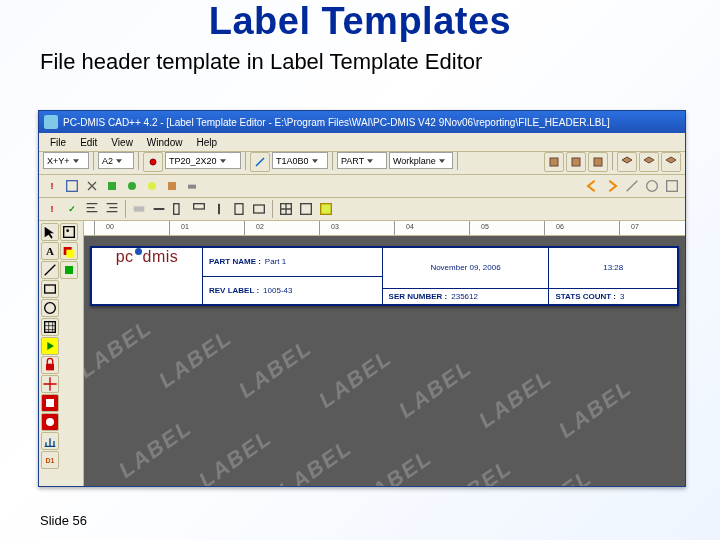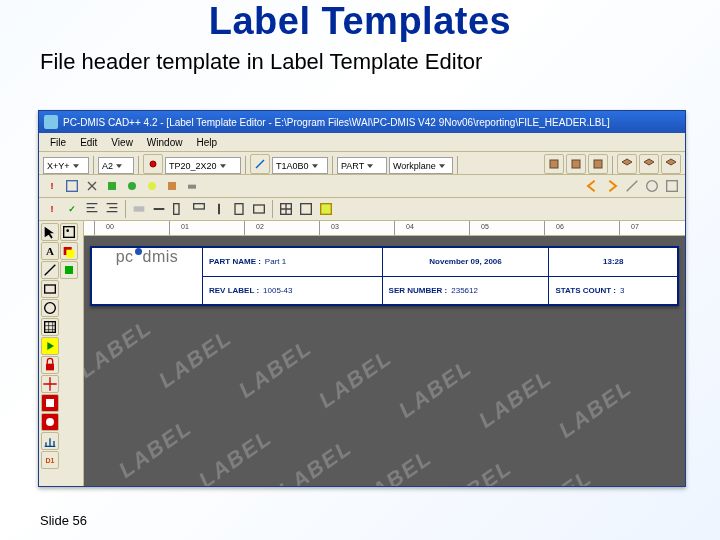--- a/index.html
+++ b/index.html
@@ -5,46 +5,46 @@
 html,body{margin:0;padding:0;width:720px;height:540px;font-family:Arial,Helvetica,sans-serif;background:#fff;overflow:hidden}
 .slide{position:relative;width:720px;height:540px;background:linear-gradient(135deg,#f8fbff 0%,#ffffff 40%,#eef5ff 100%)}
 .title{color:#002a99;font-size:38px;font-weight:bold;text-align:center;padding-top:0;letter-spacing:0.5px}
 .subtitle{color:#000;font-size:22px;padding:6px 40px 10px 40px}
 .app{position:absolute;left:38px;top:110px;width:646px;height:375px;border:1px solid #1b3f8a;box-shadow:0 2px 4px rgba(0,0,0,0.3);display:flex;flex-direction:column;font-size:9px}
 .titlebar{height:22px;background:linear-gradient(#2a6fe0,#1e52b8);color:#fff;display:flex;align-items:center;padding:0 5px;font-size:10px}
 .titlebar .icon{width:14px;height:14px;background:#7fc8e8;border-radius:2px;margin-right:5px;display:inline-block}
 .titlebar .t{white-space:nowrap;overflow:hidden;text-overflow:ellipsis;font-family:Tahoma,sans-serif}
 .menubar{height:18px;background:#ece9d8;border-bottom:1px solid #c0b890;display:flex;align-items:center;padding-left:4px;font-family:Tahoma,sans-serif;font-size:10px;color:#000}
 .menubar span{padding:0 7px;cursor:default}
-.toolbar{height:22px;background:#ece9d8;border-bottom:1px solid #c0b890;display:flex;align-items:flex-end;padding:0 4px;gap:2px}
+.toolbar{height:22px;background:#ece9d8;border-bottom:1px solid #c0b890;display:flex;align-items:flex-start;padding:0 4px;gap:2px}
 .field{background:#fff;border:1px solid #a0a0a0;height:15px;display:flex;align-items:center;padding:0 3px;font-size:9px;color:#000;white-space:nowrap}
 .drop{width:8px;height:8px;margin-left:2px;display:inline-flex;align-items:center;justify-content:center}
 .drop svg{width:6px;height:4px}
 .sep{width:1px;height:18px;background:#b0a890;margin:0 2px}
 .btn{width:18px;height:18px;border:1px solid #c0b890;background:#ece9d8;display:flex;align-items:center;justify-content:center;font-size:10px;border-radius:2px}
 .btn svg{width:12px;height:12px}
 .row2{height:22px;background:#ece9d8;border-bottom:1px solid #c0b890;display:flex;align-items:center;padding:0 4px;gap:2px}
 .smallbtn{width:16px;height:16px;border:1px solid transparent;display:flex;align-items:center;justify-content:center;font-size:9px}
 .work{flex:1;display:flex;background:#ece9d8;min-height:0}
 .side{width:40px;background:#ece9d8;border-right:1px solid #c0b890;display:flex;flex-direction:column;flex-wrap:wrap;padding:2px;align-content:flex-start;gap:1px}
 .side .tb{width:16px;height:16px;border:1px solid #c0b890;background:#ece9d8;display:flex;align-items:center;justify-content:center;font-size:8px;border-radius:2px}
 .canvas{flex:1;display:flex;flex-direction:column;background:#ece9d8;min-width:0}
 .ruler{height:14px;background:#fdfdfb;border-bottom:1px solid #c0b890;display:flex;align-items:center;font-size:7px;color:#444;overflow:hidden;position:relative}
 .ruler .tick{position:absolute;top:0;width:30px;text-align:center;border-left:1px solid #999;height:14px;padding-top:2px}
 .graywrap{flex:1;background:#5a5a5a;padding:10px 6px 6px 6px;position:relative;overflow:hidden}
 .labelbox{background:#fff;border:2px solid #001f7a;display:flex;height:56px;width:calc(100% - 4px);box-shadow:0 2px 3px rgba(0,0,0,0.4)}
 .cell{border-right:1.5px solid #001f7a;display:flex;font-size:8px;color:#001f7a}
 .cell:last-child{border-right:none}
-.logo{width:110px;justify-content:center;font-family:Arial;font-size:16px;letter-spacing:0.5px;color:#737373}
+.logo{width:110px;justify-content:center;font-family:Arial;font-size:16px;letter-spacing:0.5px;color:#7f1d1d}
 .logo .dot{display:inline-block;width:7px;height:7px;background:#1e52b8;border-radius:50%;margin:0 1px;vertical-align:middle}
 .stack{flex-direction:column;flex:1}
 .hr{flex:1;display:flex;align-items:center;border-bottom:1.5px solid #001f7a;padding:0 6px;font-weight:bold;color:#001f7a;font-size:8px}
 .hr:last-child{border-bottom:none}
 .hr .lab{margin-right:4px}
-.single{flex:1;padding:0 6px;font-weight:bold;justify-content:center}
+.single{flex:1;padding:12px 6px;font-weight:normal;justify-content:center}
 .watermark{position:absolute;color:rgba(255,255,255,0.22);font-size:22px;font-weight:bold;font-style:italic;transform:rotate(-35deg);letter-spacing:2px;white-space:nowrap;font-family:Arial}
 .footer{position:absolute;left:40px;bottom:12px;font-size:13px;color:#000}
 </style>
 </head>
 <body>
 
 <div class="slide">
   <div class="title">Label Templates</div>
   <div class="subtitle">File header template in Label Template Editor</div>
 

